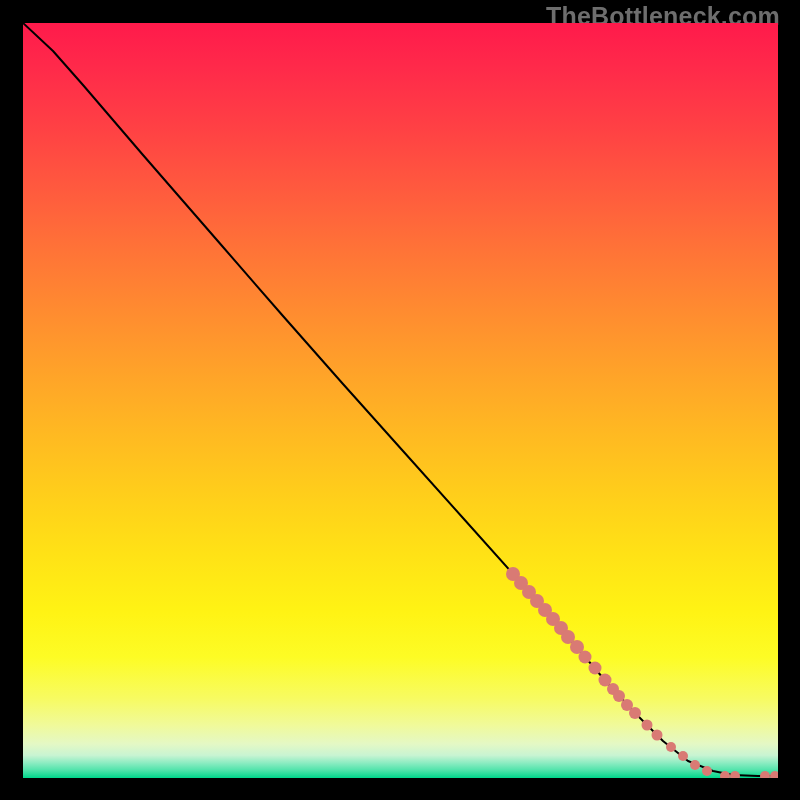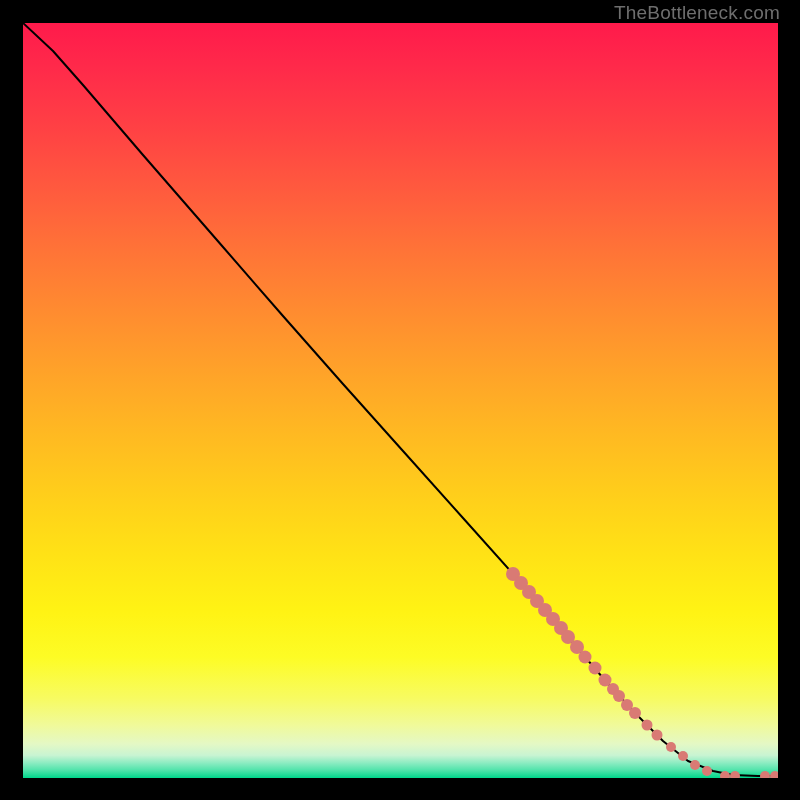--- a/index.html
+++ b/index.html
@@ -54,22 +54,22 @@
     position: absolute;
     inset: 0;
     width: 755px;
     height: 755px;
   }
   .watermark {
     position: absolute;
     top: 2px;
     right: 20px;
     color: #6e6e6e;
-    font-size: 19px;
-    font-weight: 400;
+    font-size: 25px;
+    font-weight: 700;
     letter-spacing: 0.2px;
     user-select: none;
   }
 </style>
 </head>
 <body>
 
 <div class="stage">
   <div class="watermark">TheBottleneck.com</div>
   <div class="plot">

